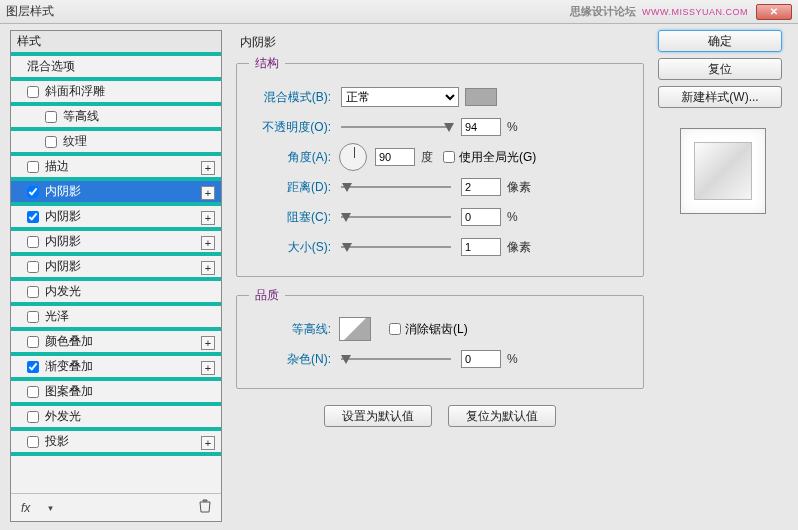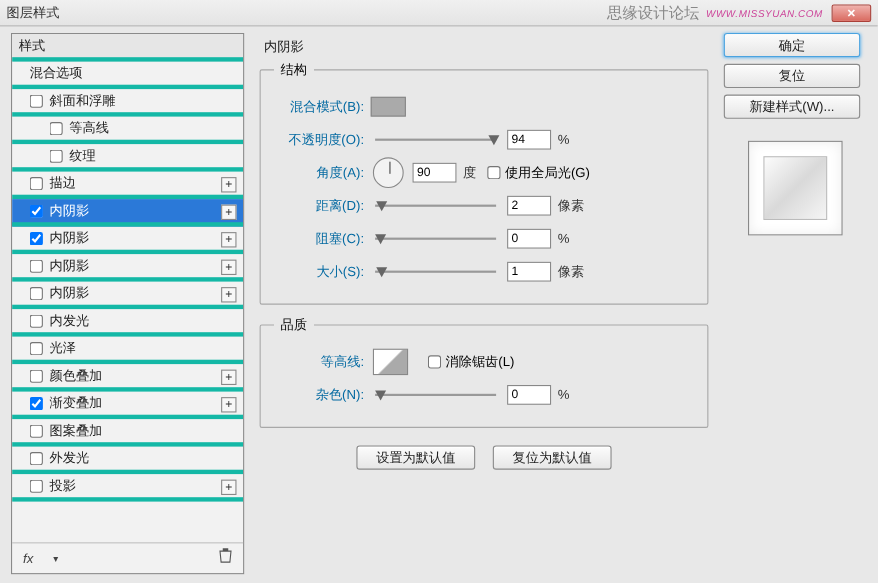--- a/index.html
+++ b/index.html
@@ -1,20 +1,20 @@
 <!DOCTYPE html>
 <html><head>
 <meta charset="utf-8">
 <style>
 * { box-sizing: border-box; margin: 0; padding: 0; font-family: "Microsoft YaHei", "SimSun", sans-serif; }
 body { background: #e8e8e8; width: 798px; height: 530px; overflow: hidden; }
 .titlebar { height: 24px; background: linear-gradient(#f0f0f0,#e4e4e4); border-bottom: 1px solid #b5b5b5; display: flex; align-items: center; padding: 0 6px; font-size: 12px; color: #333; position: relative; }
 .titlebar .title { flex: 1; }
-.titlebar .credits { color: #888; font-size: 14px; }
-.titlebar .url { font-family: Arial; font-size: 9px; color: #c49; margin-left: 6px; letter-spacing: 0.5px; font-style: italic; }
+.titlebar .credits { color: #888; font-size: 11px; font-weight: bold; }
+.titlebar .url { font-family: Arial; font-size: 9px; color: #c49; margin-left: 6px; letter-spacing: 0.5px; }
 .close-btn { width: 36px; height: 16px; background: linear-gradient(#f0b2ad,#d96a60); border: 1px solid #aa4038; border-radius: 2px; margin-left: 8px; display: flex; align-items: center; justify-content: center; color: #fff; font-size: 10px; font-weight: bold; }
 .dialog-body { display: flex; height: 506px; padding: 6px 10px 8px 10px; gap: 8px; }
 
 .sidebar { width: 212px; border: 1px solid #8a8a8a; background: #f2f2f2; display: flex; flex-direction: column; }
 .sidebar-list { flex: 1; overflow: hidden; }
 .sidebar-item { height: 25px; border-bottom: 4px solid #14b8a6; display: flex; align-items: center; padding: 0 6px; font-size: 12px; color: #222; position: relative; }
 .sidebar-item.head { background: #e6e6e6; font-weight: normal; }
 .sidebar-item.indent1 { padding-left: 16px; }
 .sidebar-item.indent2 { padding-left: 34px; }
 .sidebar-item.selected { background: #2b79d8; color: #fff; }
@@ -22,21 +22,21 @@
 .plus-box { position: absolute; right: 6px; top: 5px; width: 14px; height: 14px; border: 1px solid #888; background: #f7f7f7; display: flex; align-items: center; justify-content: center; font-size: 11px; line-height: 1; color: #333; }
 .sidebar-footer { height: 28px; border-top: 1px solid #c0c0c0; display: flex; align-items: center; padding: 0 10px; gap: 28px; }
 .sidebar-footer .spacer { flex: 1; }
 .fx-label { font-style: italic; font-size: 12px; color: #444; }
 .caret { font-size: 9px; color: #444; margin-left: -10px; }
 .trash-icon svg { width: 12px; height: 14px; }
 
 .main { flex: 1; padding: 4px 6px; }
 .panel-title { font-size: 12px; color: #222; margin-bottom: 4px; padding-left: 4px; }
 fieldset { border: 1px solid #a8a8a8; border-radius: 2px; padding: 10px 12px 14px 12px; margin-bottom: 10px; font-size: 12px; }
-legend { padding: 0 6px; font-size: 12px; color: #000000; }
+legend { padding: 0 6px; font-size: 12px; color: #701a75; }
 .row { display: flex; align-items: center; height: 30px; }
 .row .label { width: 82px; text-align: right; color: #0369a1; }
 .slider-track { position: relative; width: 110px; height: 12px; margin: 0 10px; }
 .slider-track::before { content: ""; position: absolute; top: 5px; left: 0; right: 0; height: 2px; background: #999; }
 .slider-thumb { position: absolute; top: 2px; width: 0; height: 0; border-left: 5px solid transparent; border-right: 5px solid transparent; border-top: 9px solid #666; }
 .numbox { width: 40px; height: 18px; border: 1px solid #888; background: #fff; font-size: 11px; padding: 0 3px; text-align: left; }
 .unit { margin-left: 6px; color: #333; }
 select.blend { width: 118px; height: 20px; border: 1px solid #888; background: #fff; font-size: 12px; margin-left: 10px; }
 .swatch { width: 32px; height: 18px; background: #aaa; border: 1px solid #888; margin-left: 6px; }
 .angle-dial { width: 28px; height: 28px; border: 1px solid #888; border-radius: 50%; background: #f2f2f2; position: relative; margin: 0 8px; }
@@ -153,20 +153,21 @@
   </div>
 
   <div class="main">
     <div class="panel-title">内阴影</div>
 
     <fieldset>
       <legend>结构</legend>
 
       <div class="row">
         <span class="label">混合模式(B):</span>
+        <select class="blend"><option>正常</option></select>
         <div class="swatch"></div>
       </div>
 
       <div class="row">
         <span class="label">不透明度(O):</span>
         <div class="slider-track">
             <div class="slider-thumb" style="left:94%"></div>
           </div>
         <input class="numbox" value="94" style="">
         <span class="unit">%</span>

